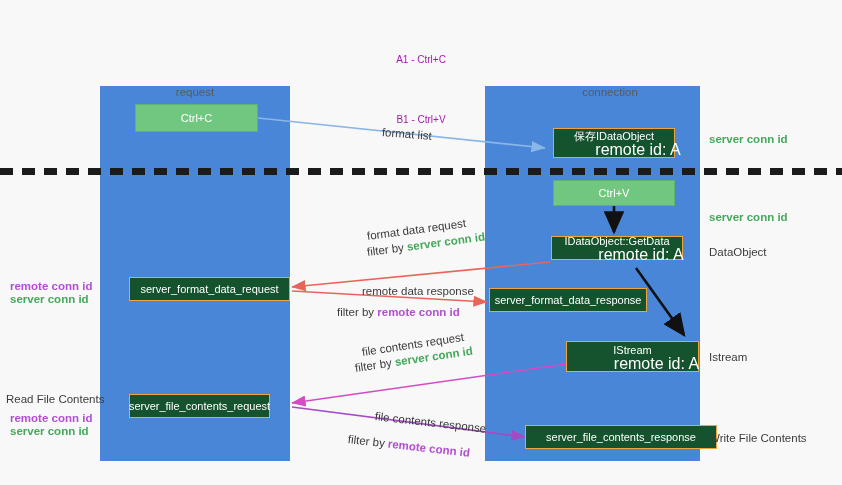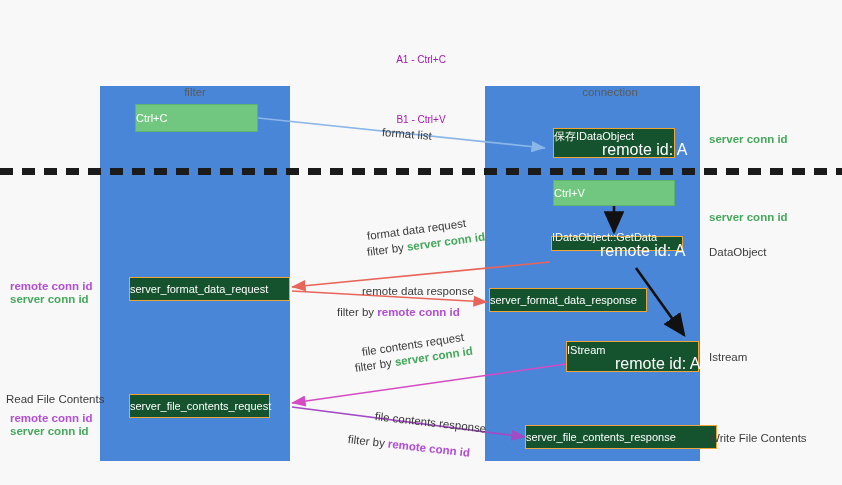--- a/index.html
+++ b/index.html
@@ -51,21 +51,21 @@
     width: 842px; height: 7px;
     background: repeating-linear-gradient(to right,
       #1b1b1b 0px, #1b1b1b 13px, rgba(0,0,0,0) 13px, rgba(0,0,0,0) 22px);
   }
 
   
   .node {
     box-sizing: border-box;
     display: flex;
     flex-direction: column;
-    align-items: flex-start;
+    align-items: center;
     justify-content: center;
     text-align: center;
     color: #ffffff;
     font-size: 11px;
     line-height: 13px;
     white-space: pre;
     border: 1px solid rgba(0,0,0,0.10);
   }
   .node.green  { background: #72c780; border-color:#5fb36d; }
   .node.orange { background: #14532d; border-color:#f0a53a; }
@@ -130,40 +130,40 @@
 </svg>
 
 <div class="abs" id="dash-line"></div>
 
 <div class="abs" id="title">
   <div>A1 - Ctrl+C</div>
   <div>B1 - Ctrl+V</div>
 </div>
 
 <div class="abs col-head" id="head-a1">
-  <div>filter</div>
+  <div>request</div>
 </div>
 <div class="abs col-head" id="head-b1">
   <div>connection</div>
 </div>
 
 <div class="abs node green" style="left:135px;top:104px;width:123px;height:28px;">
   <span>Ctrl+C</span>
 </div>
 
 <div class="abs node orange" style="left:553px;top:128px;width:122px;height:30px;">
   <span>保存IDataObject</span>
   <span class="l2">remote id: A</span>
 </div>
 
 <div class="abs node green" style="left:553px;top:180px;width:122px;height:26px;">
   <span>Ctrl+V</span>
 </div>
 
-<div class="abs node orange" style="left:551px;top:236px;width:132px;height:15px;">
+<div class="abs node orange" style="left:551px;top:236px;width:132px;height:24px;">
   <span>IDataObject::GetData</span>
   <span class="l2">remote id: A</span>
 </div>
 
 <div class="abs node orange" style="left:566px;top:341px;width:133px;height:31px;">
   <span>IStream</span>
   <span class="l2">remote id: A</span>
 </div>
 
 <div class="abs node orange" style="left:129px;top:277px;width:161px;height:24px;">

